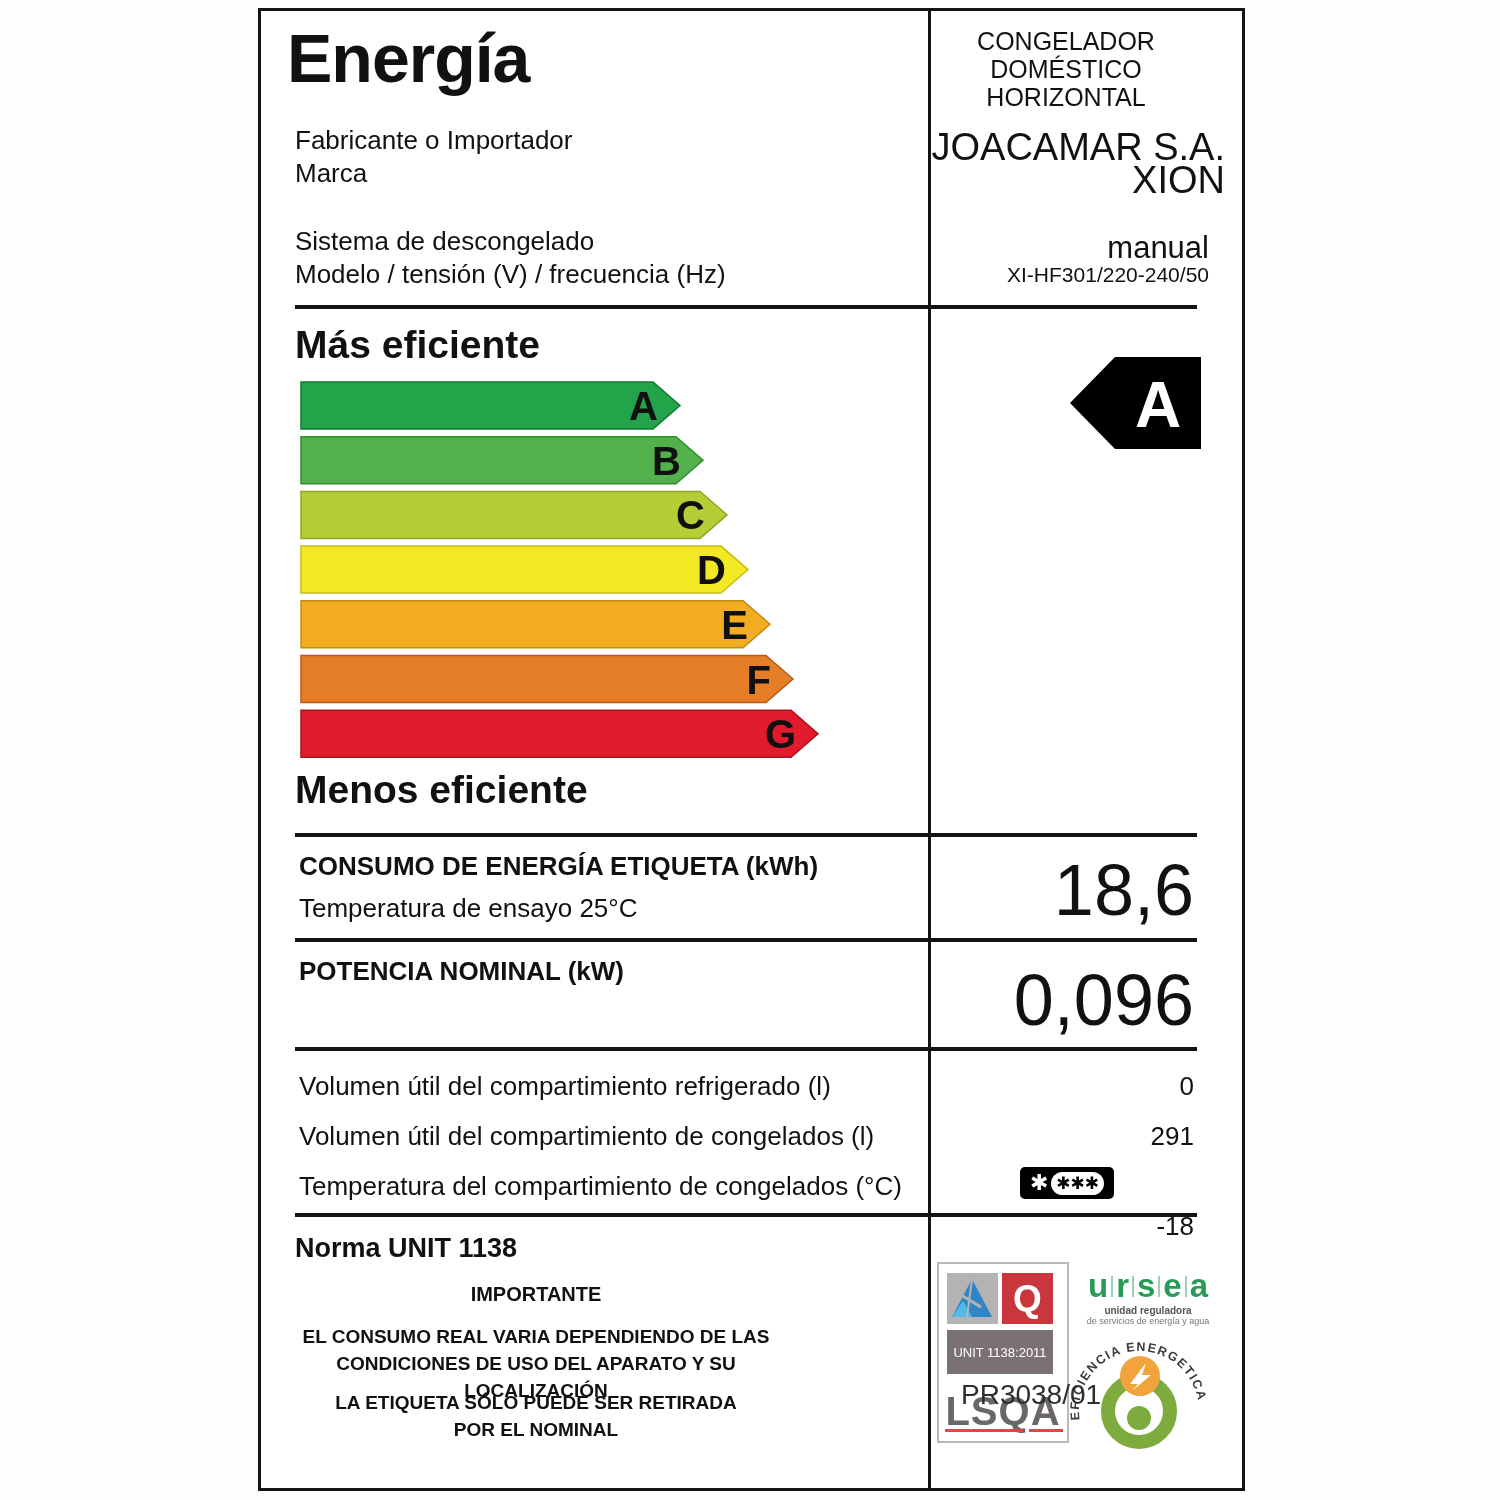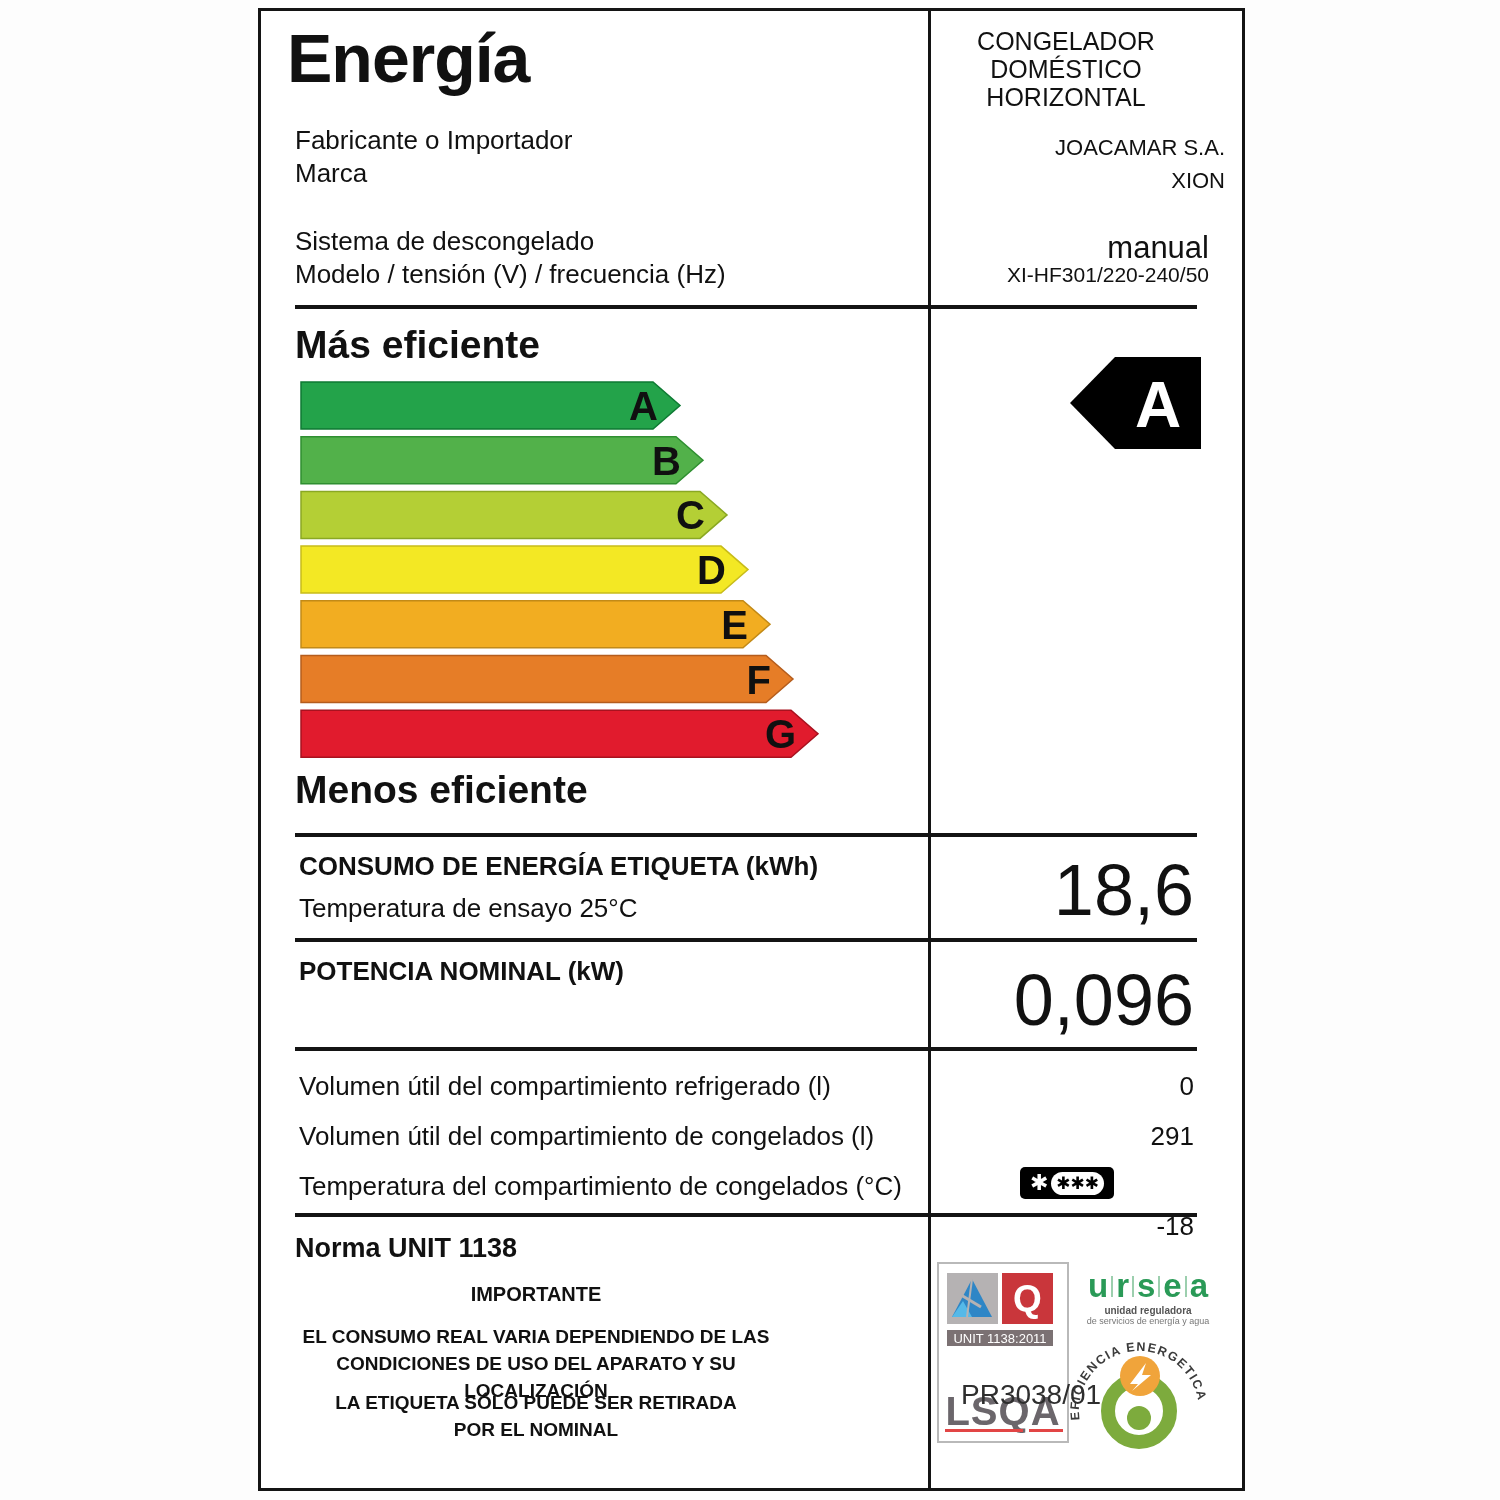--- a/index.html
+++ b/index.html
@@ -13,21 +13,21 @@
     border:3px solid #141414; box-sizing:border-box; background:#fff;
   }
   .abs { position:absolute; }
   .vdivider { position:absolute; left:667px; top:0; width:3px; height:100%; background:#141414; }
   .hrule { position:absolute; left:34px; width:902px; height:4px; background:#141414; }
 
   .title { left:26px; top:8px; font-size:68px; font-weight:bold; letter-spacing:-1px; }
   .hdr-line { left:34px; font-size:26px; line-height:33px; }
   .right-type { left:680px; top:16px; width:250px; text-align:center; font-size:25px; line-height:28px; }
   .r-align { text-align:right; }
-  .manuf { right:17px; top:120px; font-size:22px; line-height:33px; }
+  .manuf { right:17px; top:120px; font-size:38px; line-height:33px; }
   .defrost { right:33px; top:219px; font-size:31px; }
   .model { right:33px; top:252px; font-size:21px;margin-left:8px; }
 
   .scale-title { left:34px; font-size:39px; font-weight:bold; }
   .bar-letter { font-family:"Liberation Sans", sans-serif; font-size:40px; font-weight:bold; fill:#101010; }
   .arrow-letter { font-family:"Liberation Sans", sans-serif; font-size:64px; font-weight:bold; fill:#ffffff; }
 
   .sec-label { left:38px; font-size:26px; font-weight:bold; }
   .sec-sub   { left:38px; font-size:26px; }
   .big-value { right:48px; font-size:72px; line-height:1; }
@@ -48,21 +48,21 @@
   .warn { font-size:19px; line-height:27px; }
 
   .lsqa-box {
     left:676px; top:1251px; width:132px; height:181px; background:#fff;
     border:2px solid #b9b9b9; box-sizing:border-box;
   }
   .sq-gray { left:8px; top:9px; width:51px; height:51px; background:#b5b2b3; }
   .sq-red  { left:63px; top:9px; width:51px; height:51px; background:#c9363b;
              display:flex; align-items:center; justify-content:center;
              color:#fff; font-size:37px; font-weight:bold; }
-  .unit-bar { left:8px; top:66px; width:106px; height:16px; background:#7b7173;
+  .unit-bar { left:8px; top:66px; width:106px; height:44px; background:#7b7173;
               display:flex; align-items:center; justify-content:center;
               color:#fff; font-size:13px; }
   .lsqa-word { left:0; top:125px; width:100%; text-align:center;
                font-size:40px; font-weight:bold; color:#6b666b; letter-spacing:1px; }
   .red-line { top:165px; height:3px; background:#e24545; }
 
   .registry { left:700px; top:1368px; font-size:28px; color:#2e2e2e; }
 
   .ursea { left:822px; top:1258px; width:130px; text-align:center; }
   .ursea-word { font-size:33px; font-weight:bold; color:#2a9a57; line-height:34px;

